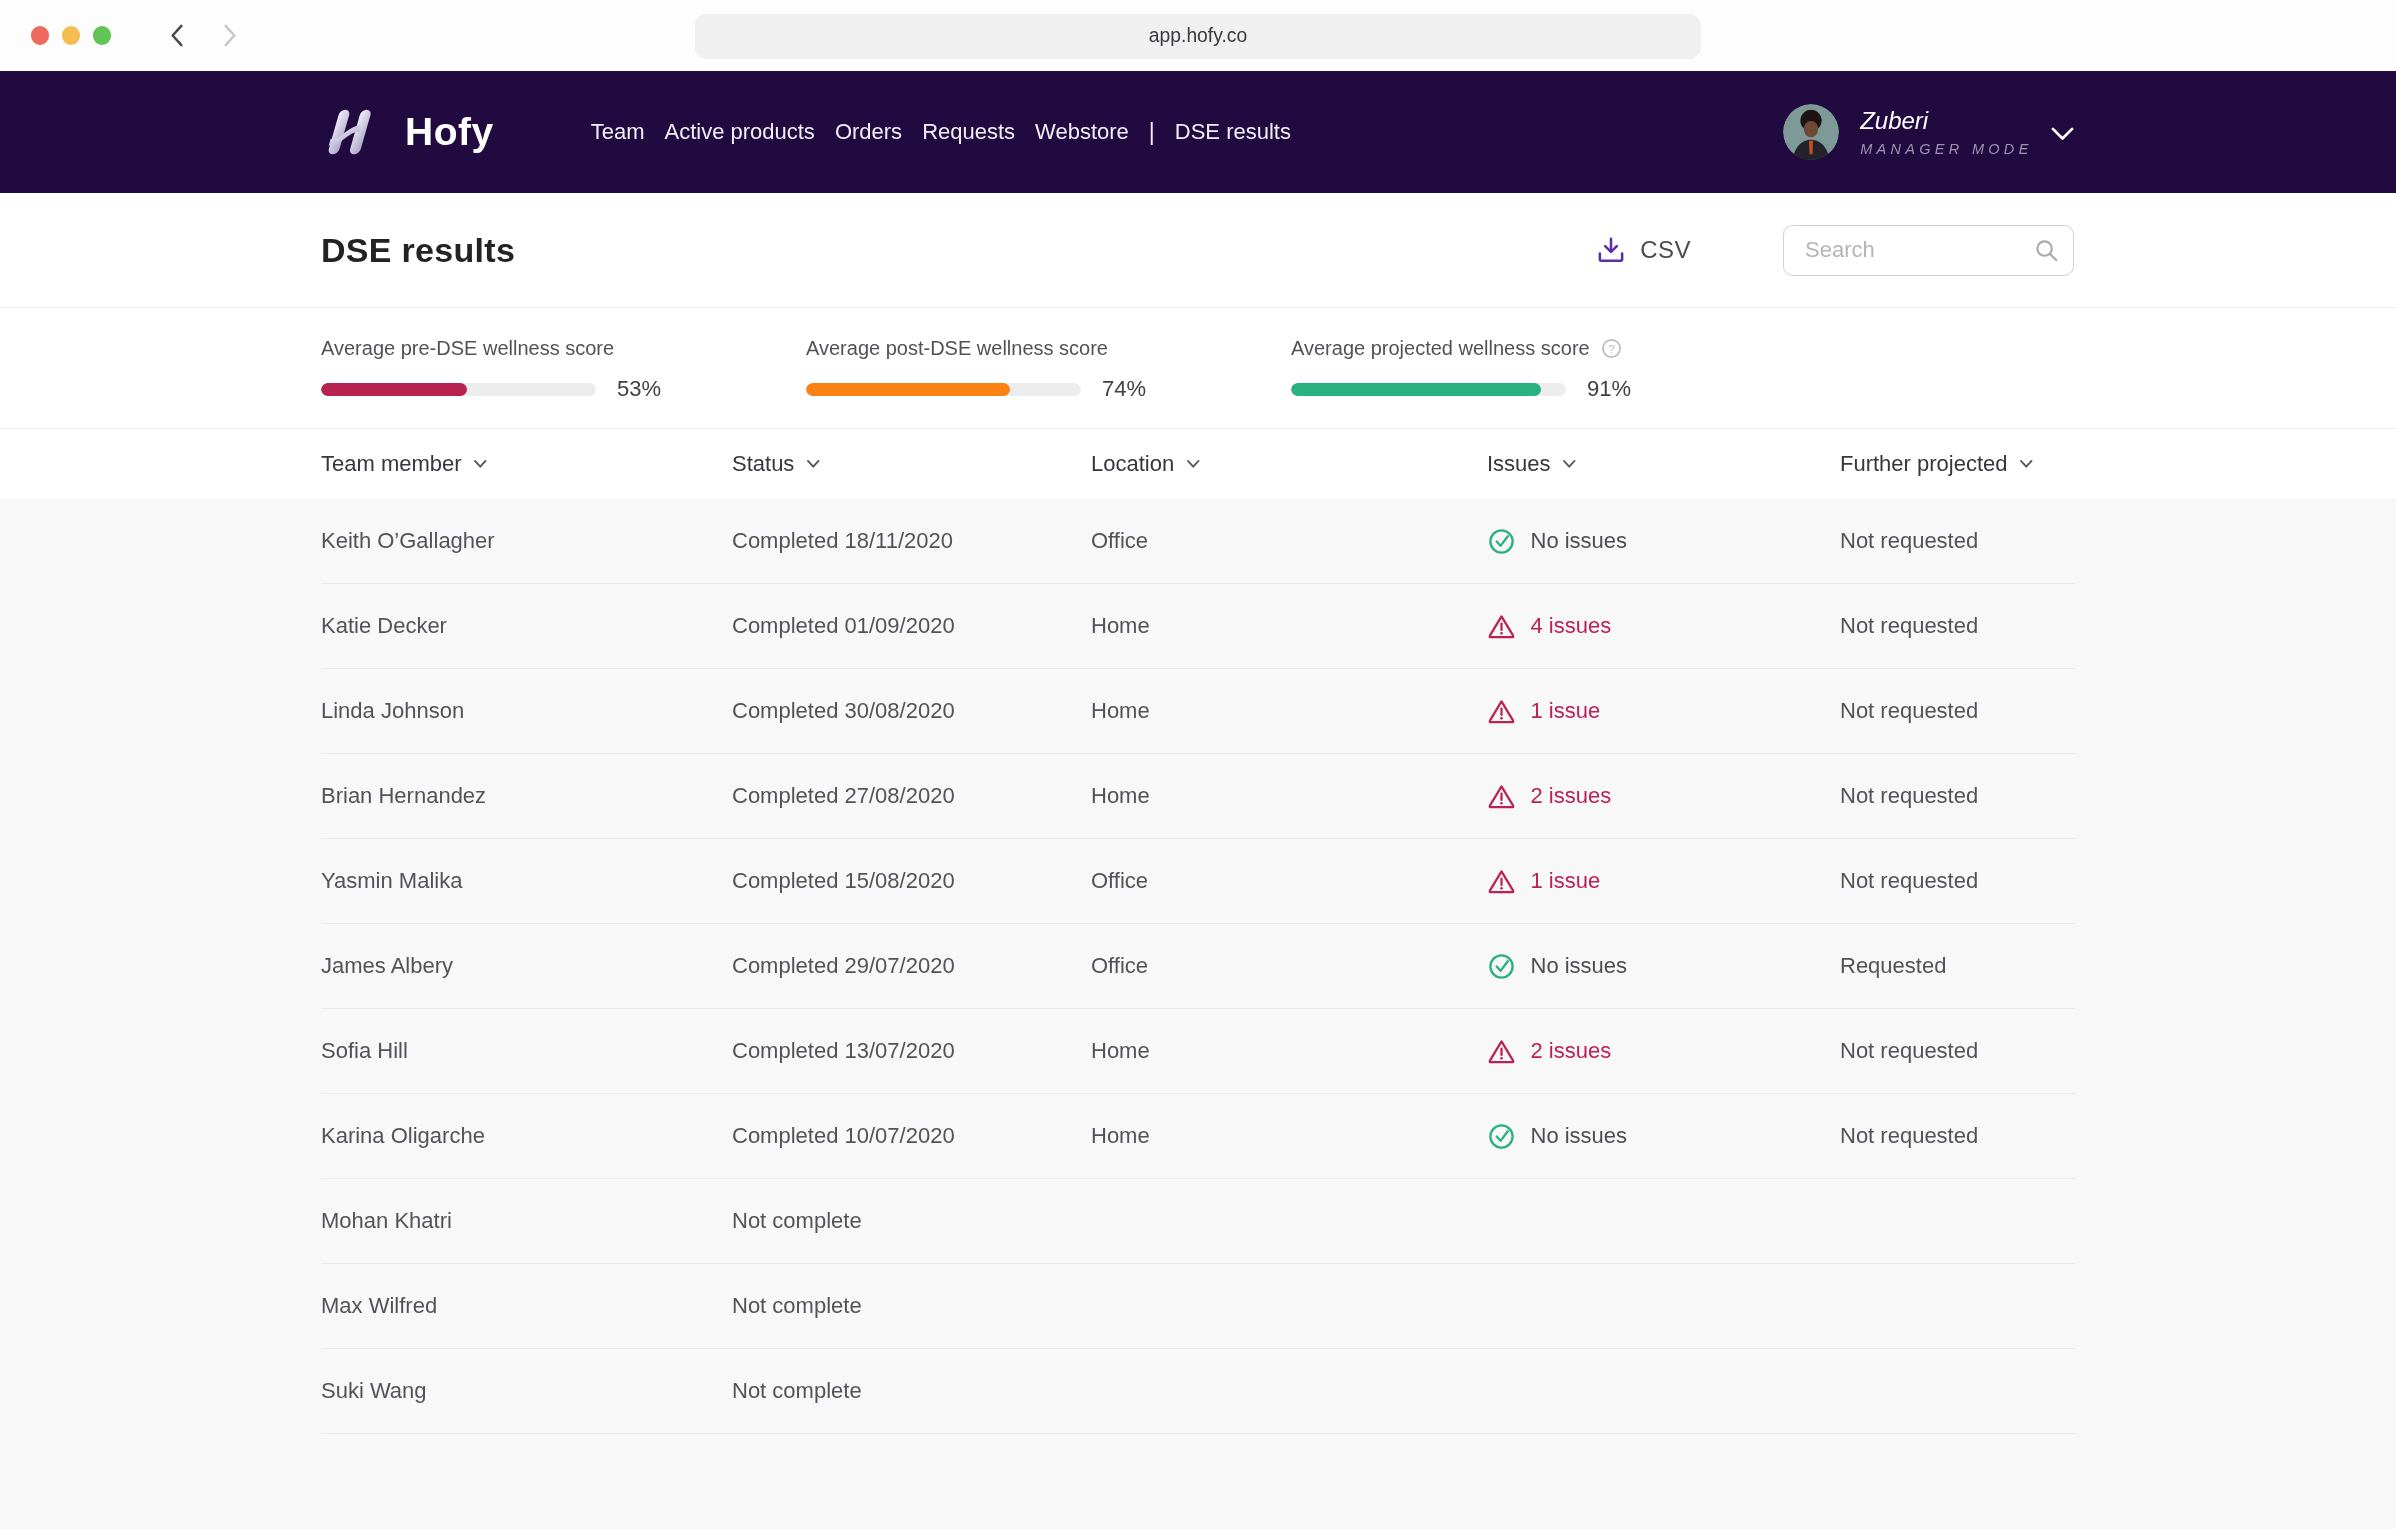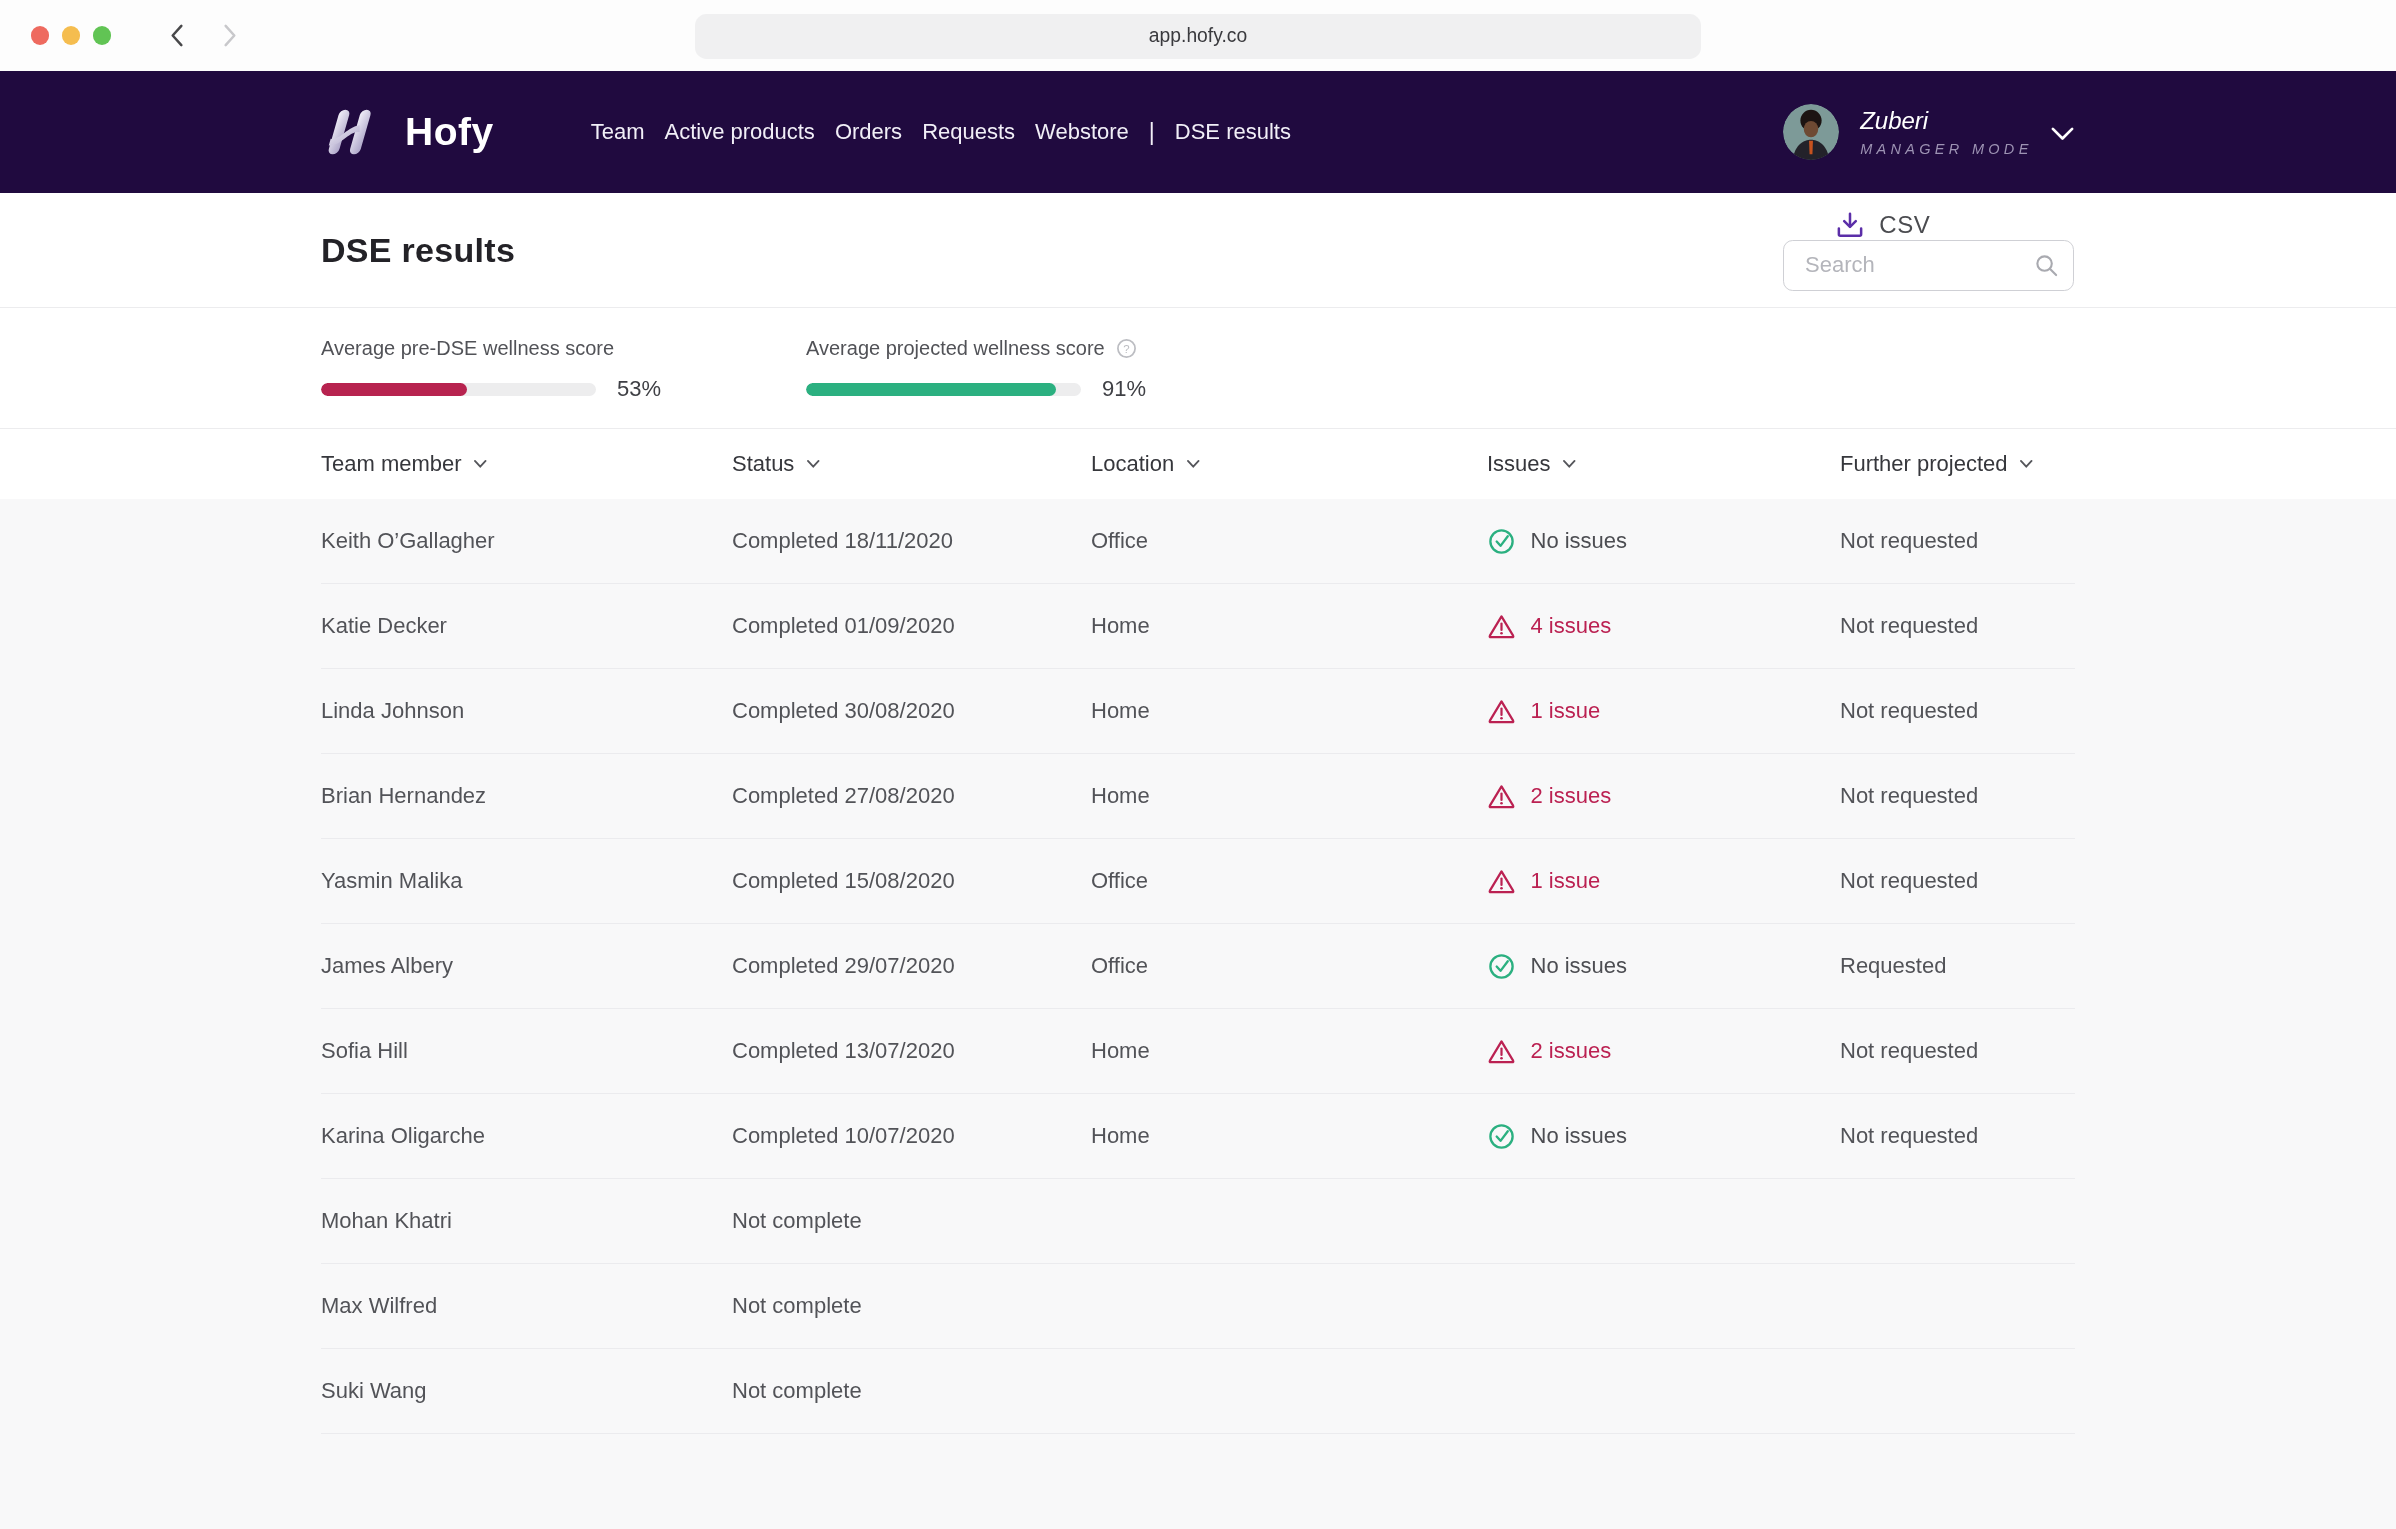--- a/index.html
+++ b/index.html
@@ -29,21 +29,21 @@
   .user { margin-left:auto; display:flex; align-items:center;font-style:italic; }
   .avatar { width:56px; height:56px; border-radius:50%; overflow:hidden; flex:0 0 auto; }
   .user-col { margin-left:21px; }
   .user-name { color:#ffffff; font-size:24px; }
   .user-mode { color:#9d93b3; font-size:14.5px; letter-spacing:4.3px; margin-top:6.8px; }
   .user-chevron { margin-left:17.4px; margin-top:3.9px; }
 
   
   .page-header { height:114px; display:flex; align-items:center; padding:0 322px 0 321px; background:#fff; }
   .page-title { font-size:34px; font-weight:bold; color:#232227; letter-spacing:0.3px; }
-  .header-right { margin-left:auto; display:flex; align-items:center;flex-direction:column; }
+  .header-right { margin-left:auto; display:flex; align-items:center; }
   .csv-btn { display:flex; align-items:center; gap:14.5px; cursor:pointer; }
   .csv-label { font-size:24px; color:#4b4c50; letter-spacing:0.5px; }
   .search-box { position:relative; margin-left:48px;padding-left:44px; }
   .search-input { width:291px; height:51px; border:1px solid #cfd0d5; border-radius:9.7px;
                   padding:0 54px 0 21px; font-size:22px; color:#44454a; background:#fff;
                   font-family:"Liberation Sans", sans-serif; outline:none; }
   .search-input::placeholder { color:#b4b5bb; }
   .search-icon { position:absolute; right:15.4px; top:13.5px; }
 
   
@@ -169,20 +169,32 @@
     </div>
     <div class="score-bar-row">
       <div class="track">
         <div class="fill" style="width: 53%; background: rgb(183, 35, 79);"></div>
       </div>
       <span class="score-pct">53%</span>
     </div>
   </div>
     <div class="score">
     <div class="score-label-row">
+      <span class="score-label">Average post-DSE wellness score</span>
+
+    </div>
+    <div class="score-bar-row">
+      <div class="track">
+        <div class="fill" style="width: 74%; background: rgb(249, 130, 18);"></div>
+      </div>
+      <span class="score-pct">74%</span>
+    </div>
+  </div>
+    <div class="score">
+    <div class="score-label-row">
       <span class="score-label">Average projected wellness score</span>
       <svg class="help" width="21" height="21" viewBox="0 0 22 22" fill="none">
         <circle cx="11" cy="11" r="9" stroke="#bcbdc2" stroke-width="1.8"></circle>
         <text x="11" y="15.5" text-anchor="middle" font-size="12" fill="#bcbdc2" font-family="Liberation Sans, sans-serif">?</text>
       </svg>
     </div>
     <div class="score-bar-row">
       <div class="track">
         <div class="fill" style="width: 91%; background: rgb(43, 176, 128);"></div>
       </div>

